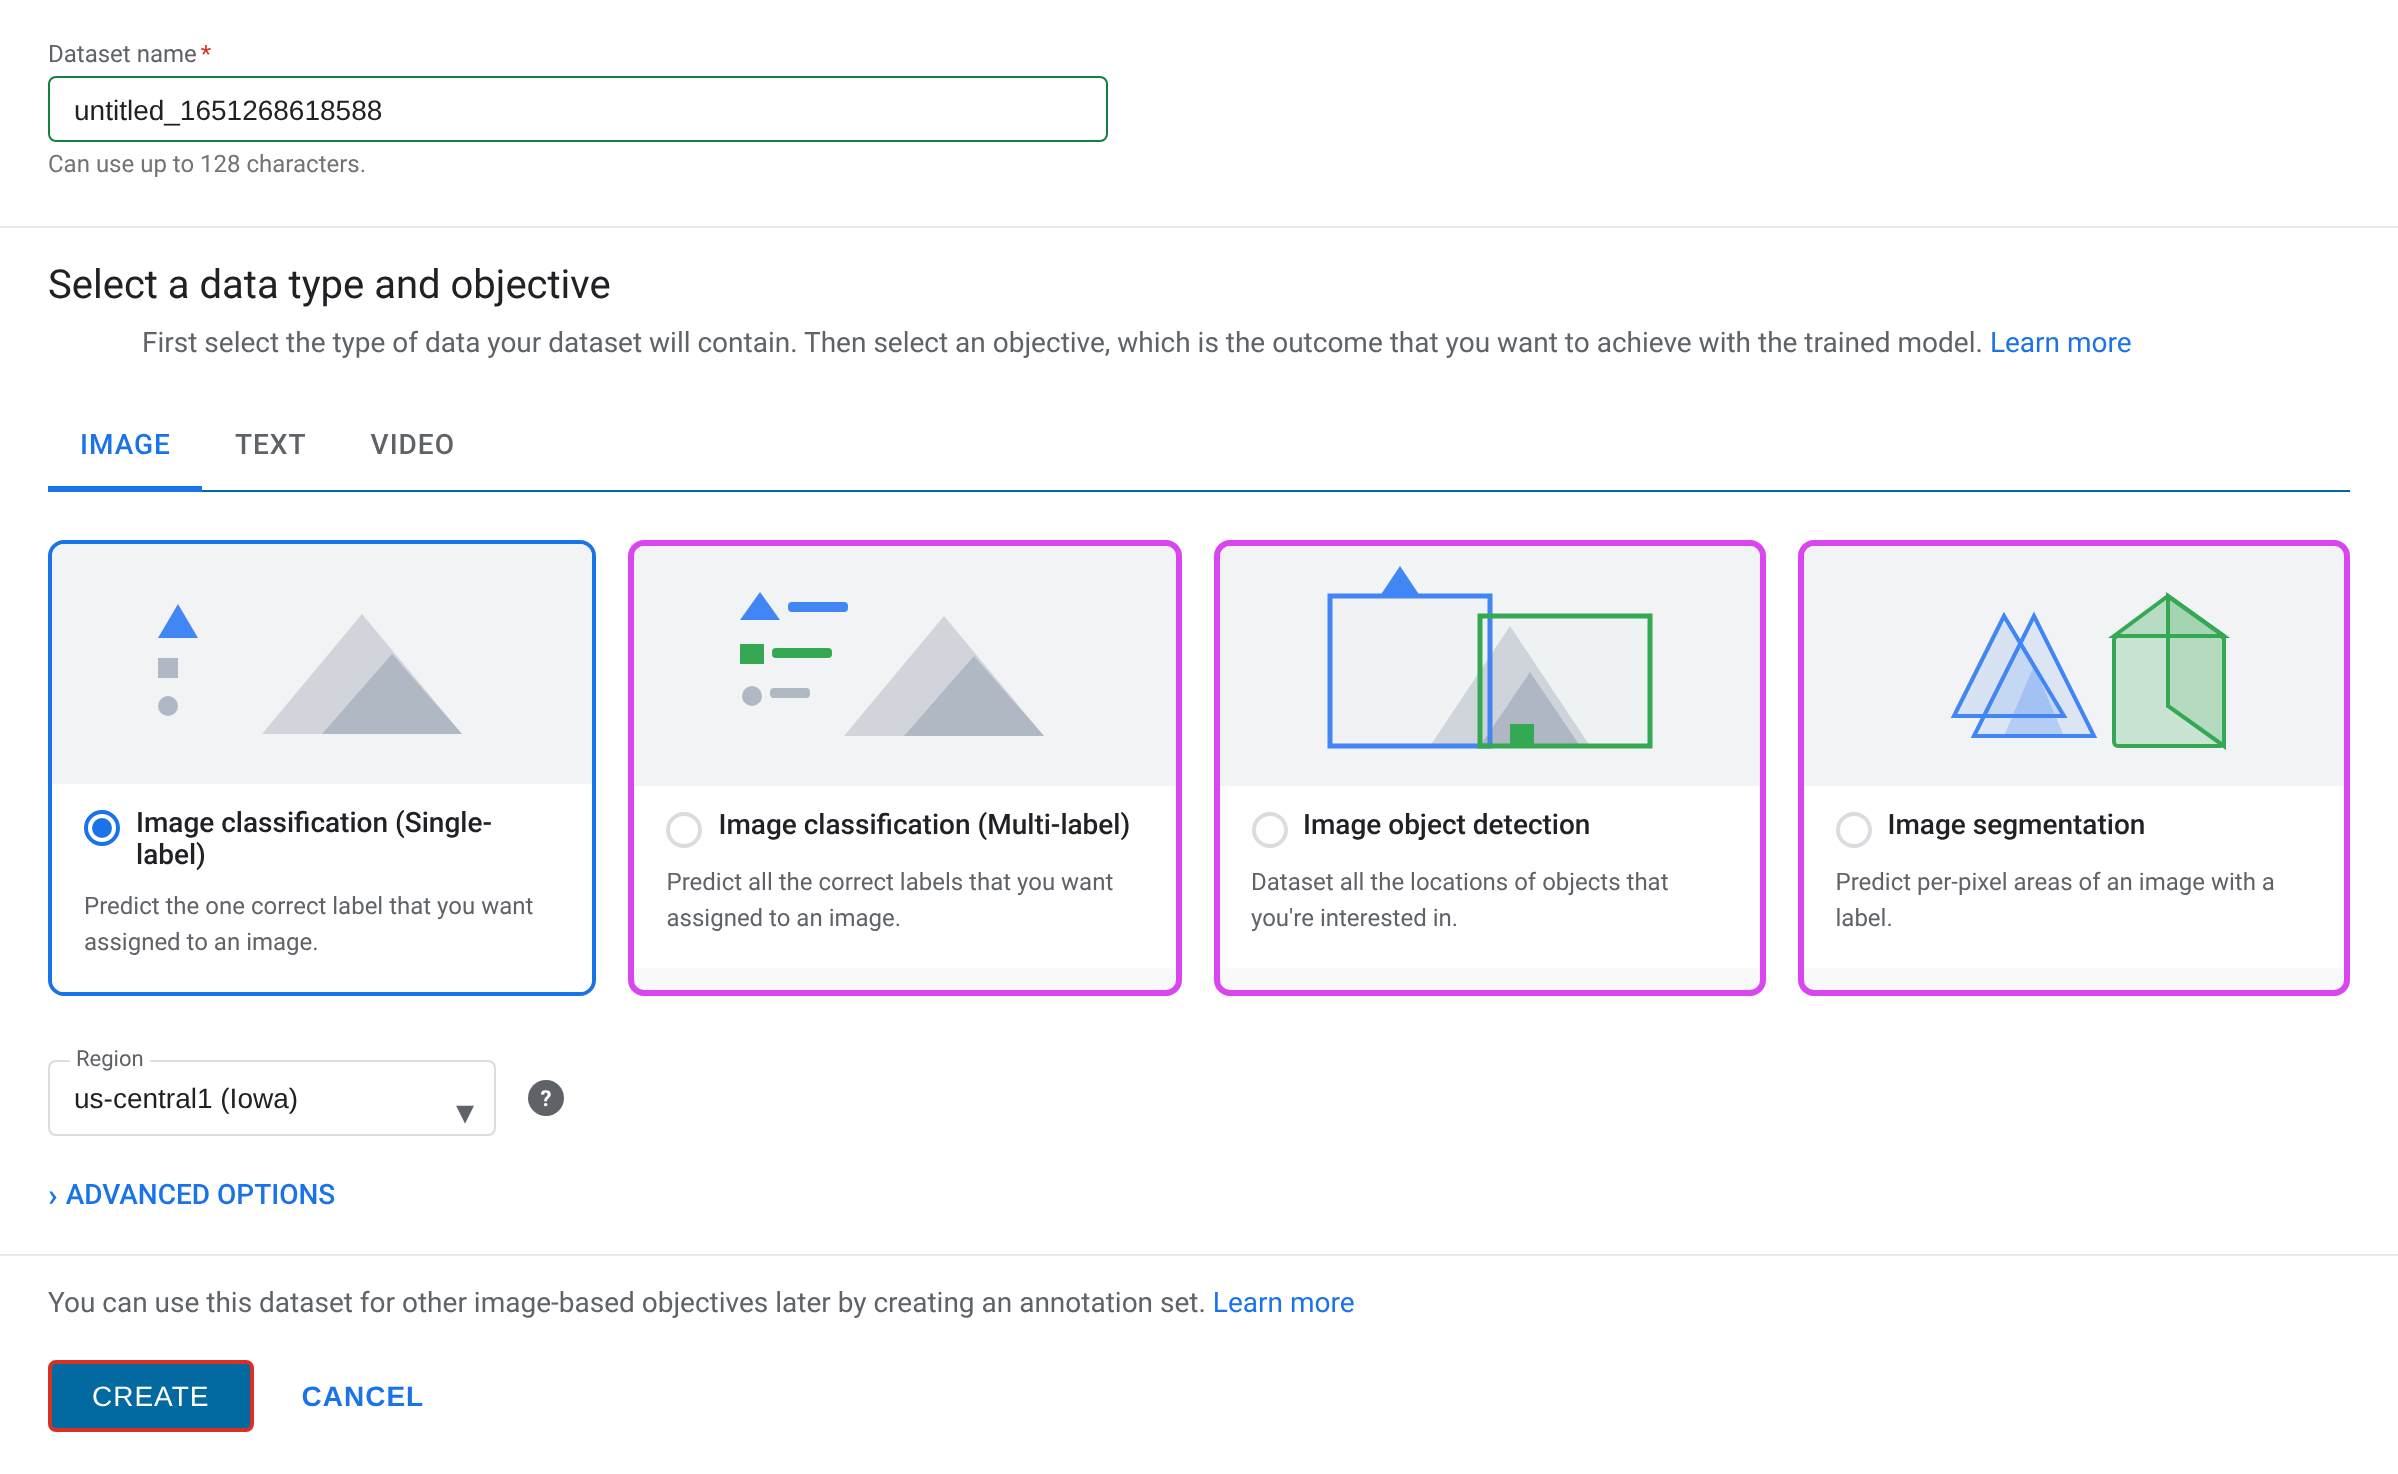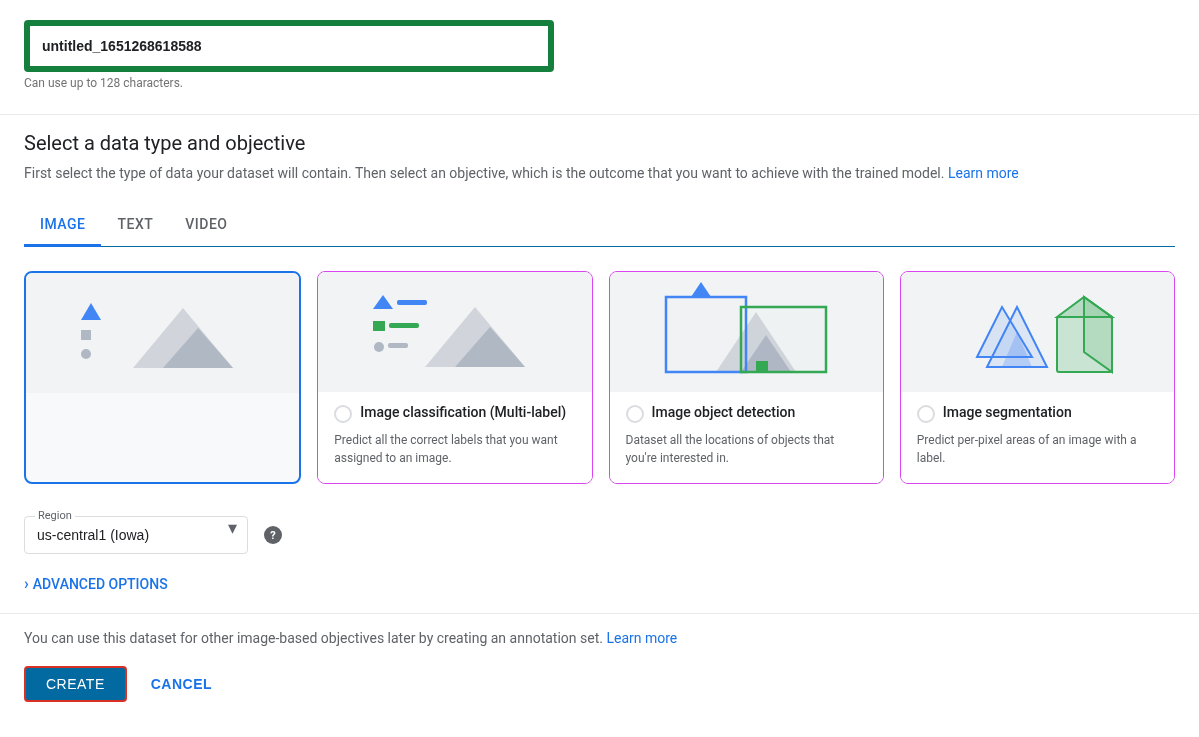--- a/index.html
+++ b/index.html
@@ -23,28 +23,27 @@
       align-items: center;
       gap: 2px;
     }
 
     .field-label .required {
       color: #d93025;
     }
 
     .text-input {
       width: 530px;
-      height: 52px;
-      border: 6px solid #15803d;
+      height: 33px;
+      border: 1px solid #15803d;
       border-radius: 4px;
       padding: 8px 12px;
       font-size: 14px;
       color: #202124;
       outline: none;
-      font-weight: bold;
     }
 
     .hint-text {
       font-size: 12px;
       color: #737373;
       margin-top: 4px;
     }
 
     .section-divider {
       height: 1px;
@@ -58,20 +57,21 @@
       color: #202124;
       margin-bottom: 8px;
       margin-top: 8px;
     }
 
     .section-description {
       font-size: 14px;
       color: #5f6368;
       margin-bottom: 20px;
       line-height: 1.5;
+      margin-left: 47px;
     }
 
     .section-description a {
       color: #1a73e8;
       text-decoration: none;
     }
 
     
     .tabs {
       display: flex;
@@ -97,21 +97,21 @@
 
     
     .cards-row {
       display: flex;
       gap: 16px;
       margin-bottom: 32px;
     }
 
     .card {
       flex: 1;
-      border: 1px solid #d946ef;
+      border: 3px solid #d946ef;
       border-radius: 8px;
       overflow: hidden;
       cursor: pointer;
       background: #f8f9fa;
     }
 
     .card.selected {
       border-color: #1a73e8;
       border-width: 2px;
     }
@@ -175,21 +175,21 @@
     }
 
     
     .region-section {
       margin-bottom: 20px;
     }
 
     .select-wrapper {
       position: relative;
       display: inline-flex;
-      align-items: flex-start;
+      align-items: flex-end;
       border: 1px solid #dadce0;
       border-radius: 4px;
       background: #fff;
     }
 
     .region-label-float {
       position: absolute;
       top: -8px;
       left: 10px;
       font-size: 11px;
@@ -293,20 +293,24 @@
       font-weight: 700;
       cursor: pointer;
       letter-spacing: 0.5px;
     }
 
   </style>
 </head>
 <body>
 
 <div class="dataset-name-section">
+  <div class="field-label">
+    <span>Dataset name</span>
+      <span class="required">*</span>
+  </div>
   <input type="text" class="text-input" value="untitled_1651268618588" style="">
   <div class="hint-text">Can use up to 128 characters.</div>
 </div>
 
 <div class="section-divider"></div>
 
 <h2 class="section-title">Select a data type and objective</h2>
 <p class="section-description">
   <span>First select the type of data your dataset will contain. Then select an objective, which is the outcome that you want to achieve with the trained model.</span>
   <a href="#">Learn more</a>
@@ -324,20 +328,27 @@
     <div class="card-image">
       <svg width="220" height="110" viewBox="0 0 220 110">
 
         <polygon points="80,90 130,30 180,90" fill="#d1d5db" stroke="none"></polygon>
         <polygon points="110,90 145,50 180,90" fill="#b0b8c4" stroke="none"></polygon>
 
         <polygon points="28,42 38,25 48,42" fill="#4285f4" stroke="none"></polygon>
         <rect x="28" y="52" width="10" height="10" fill="#b0b8c4"></rect>
         <circle cx="33" cy="76" r="5" fill="#b0b8c4"></circle>
       </svg>
+    </div>
+    <div class="card-content">
+      <div class="card-radio-row">
+        <div class="radio-button selected"></div>
+        <div class="card-title">Image classification (Single-label)</div>
+      </div>
+      <div class="card-desc">Predict the one correct label that you want assigned to an image.</div>
     </div>
   </div>
 
   <div class="card">
     <div class="card-image">
       <svg width="220" height="110" viewBox="0 0 220 110">
 
         <polygon points="80,90 130,30 180,90" fill="#d1d5db" stroke="none"></polygon>
         <polygon points="110,90 145,50 180,90" fill="#b0b8c4" stroke="none"></polygon>
 

